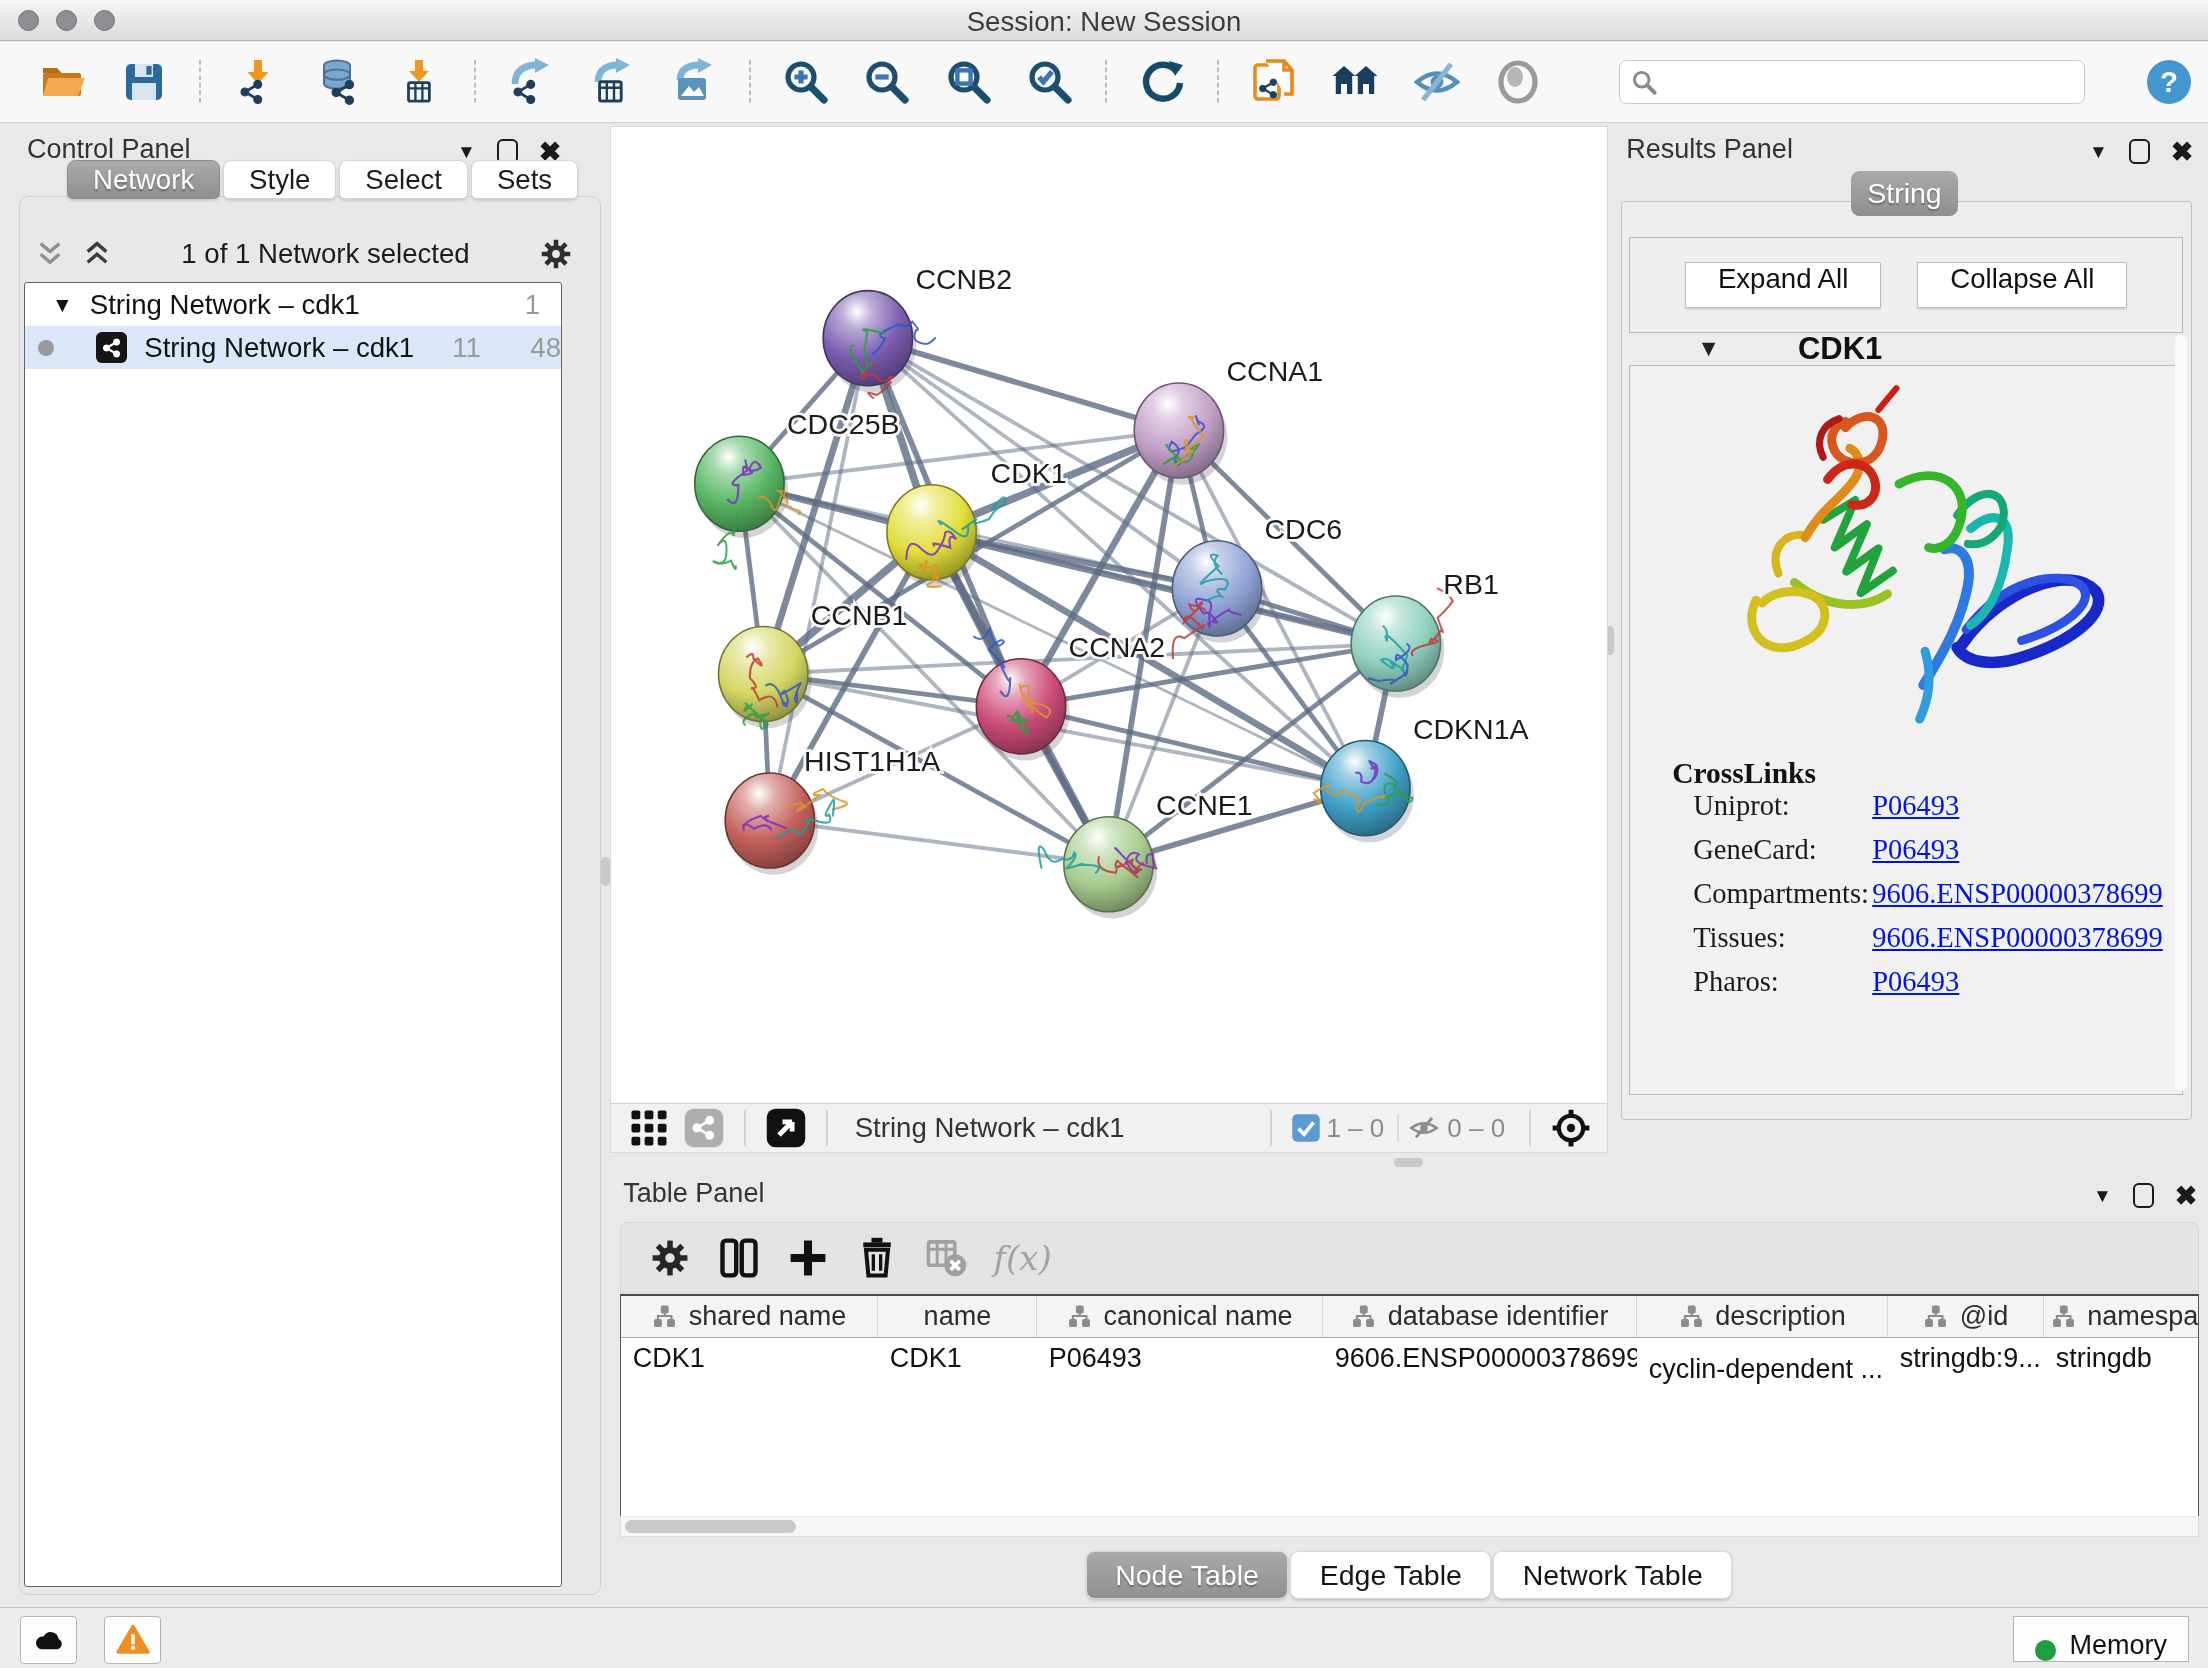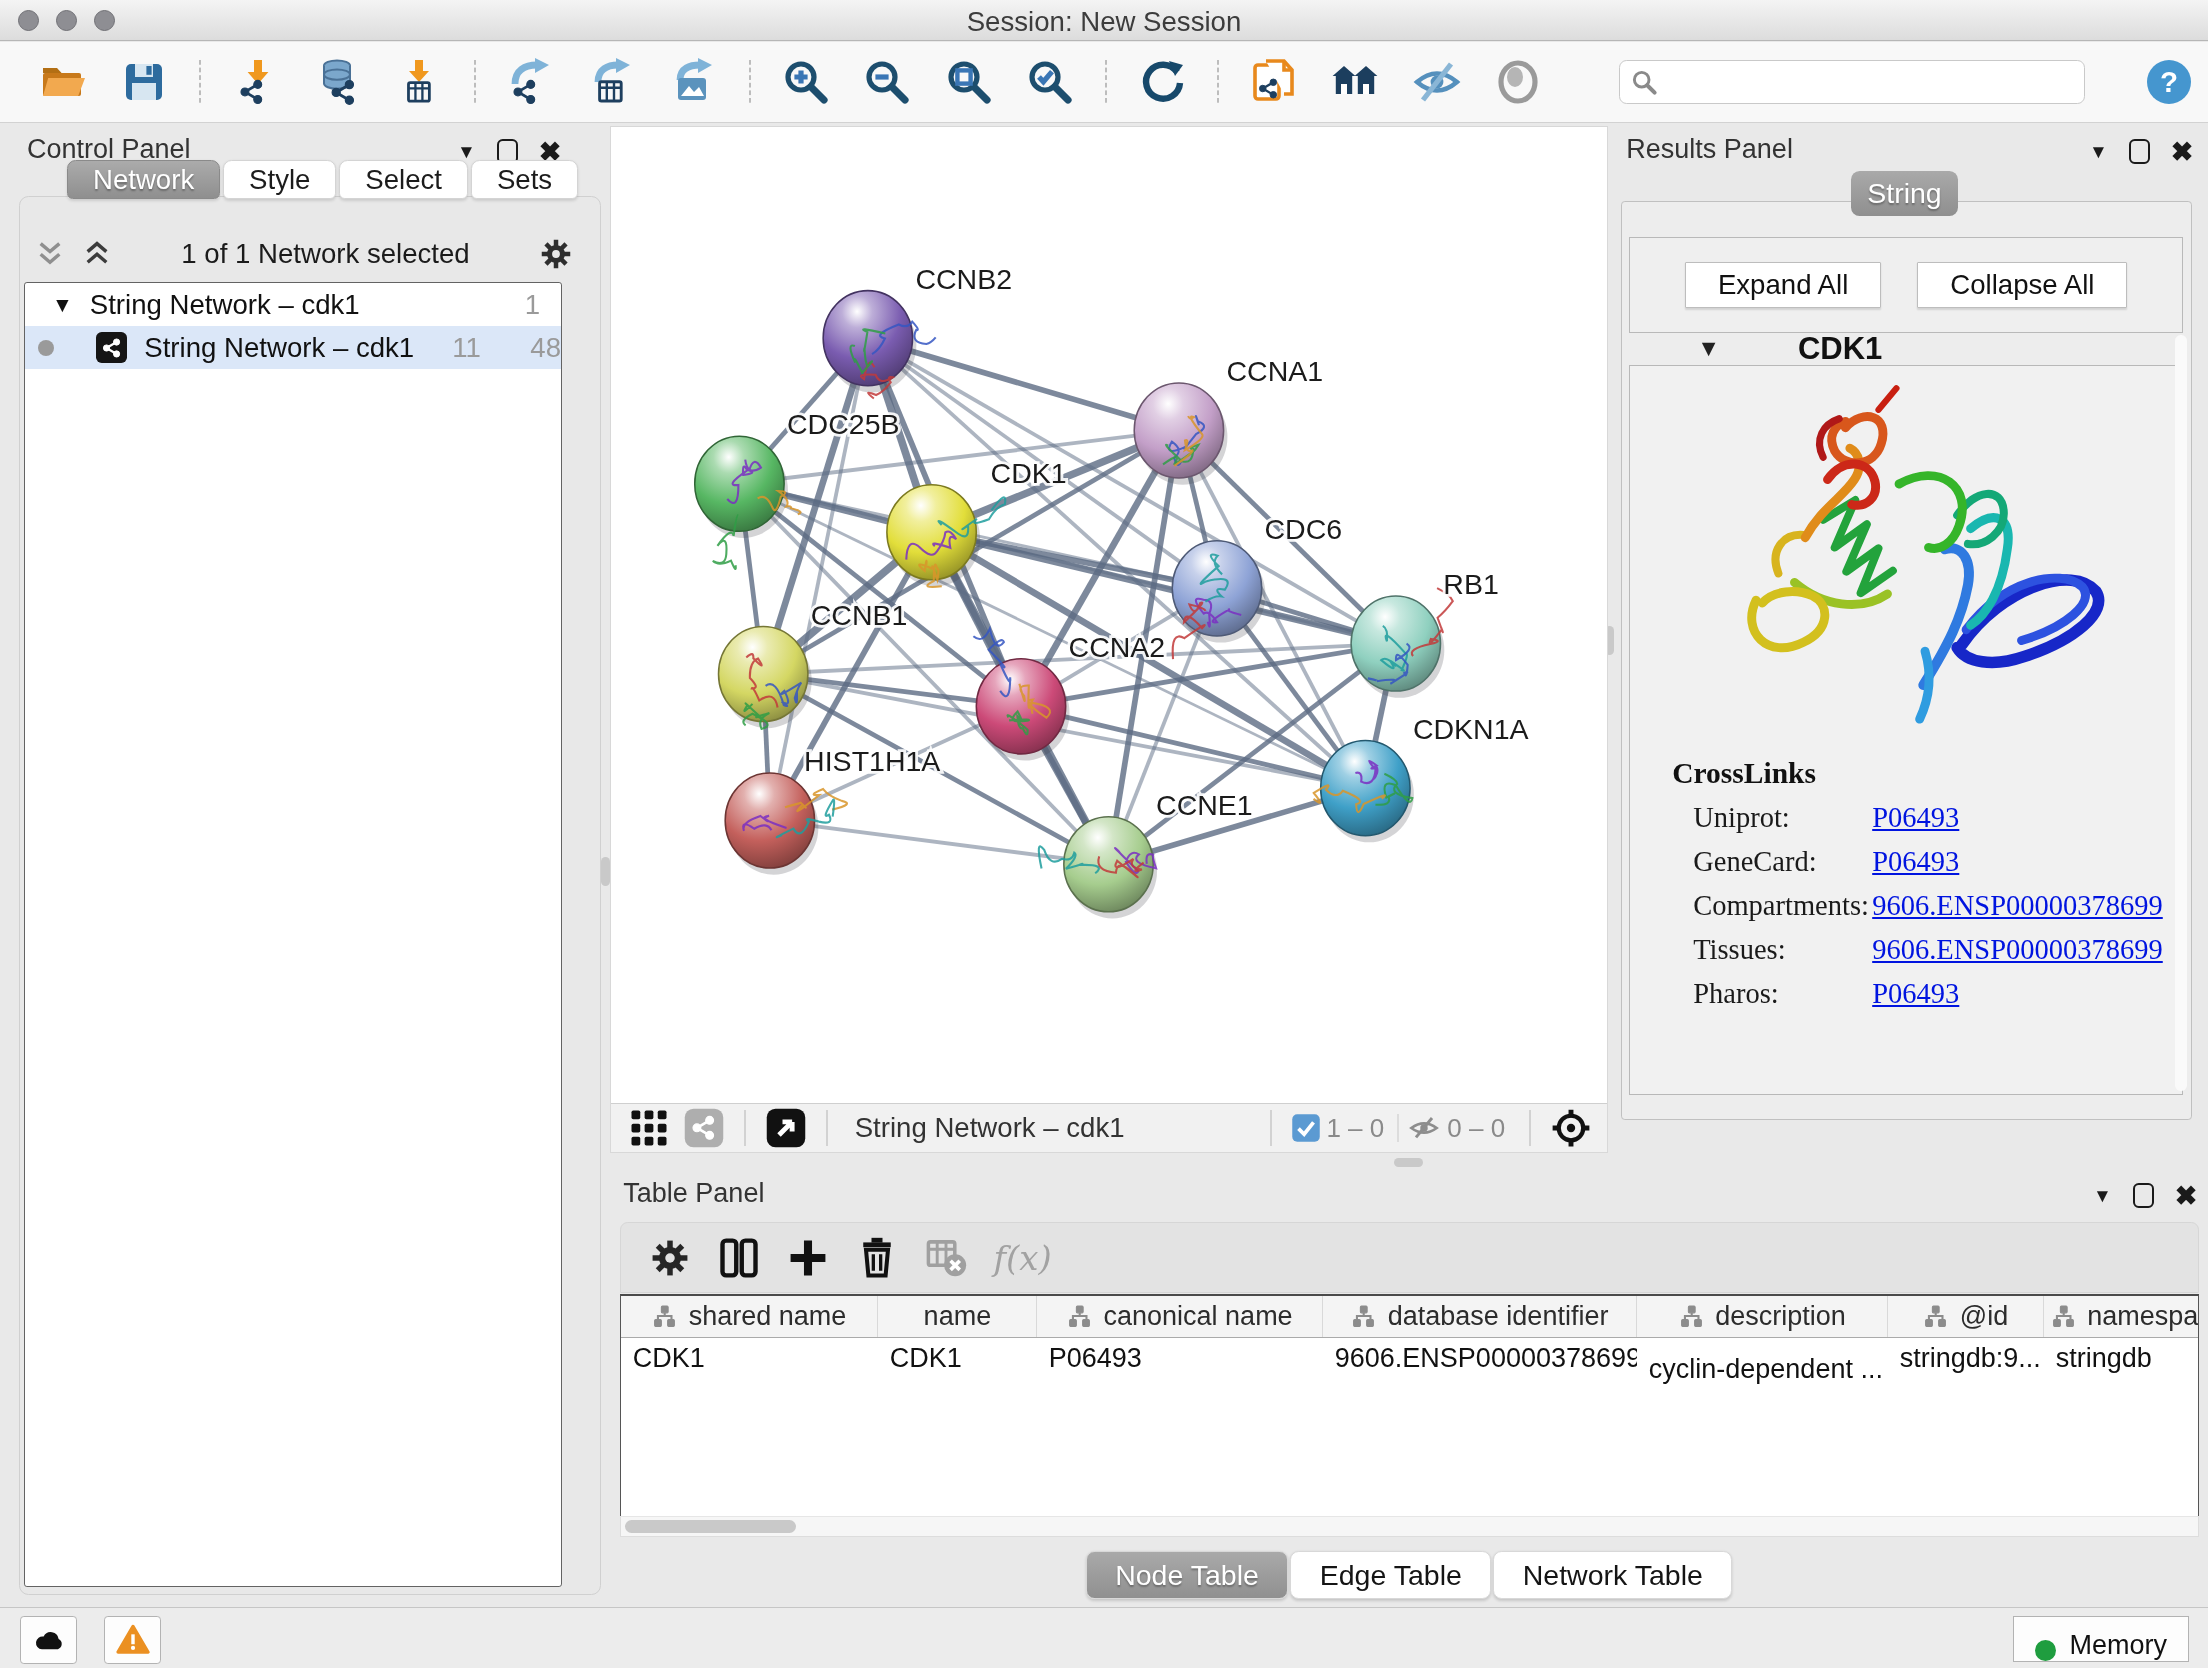--- a/index.html
+++ b/index.html
@@ -88,31 +88,31 @@
   .rp-head{position:absolute;left:13.3px;top:7.6px;}
   .rp-head-icons{position:absolute;left:476px;top:9.5px;}
   .rp-tab{position:absolute;left:238px;top:45px;width:107px;height:45px;z-index:2;
     background:linear-gradient(#a9a9a9,#8f8f8f);border-radius:8.6px;color:#fff;font-size:28.5px;
     display:flex;align-items:center;justify-content:center;text-shadow:0 1.9px 1.9px rgba(0,0,0,.3);}
   .rp-outer{position:absolute;left:7.6px;top:75px;width:571px;height:919px;background:#ededed;
     border:1px solid #c0c0c0;border-radius:3.8px;}
   .rp-btnbox{position:absolute;left:7.6px;top:35px;width:554px;height:96px;background:#efefef;
     border:1px solid #b9b9b9;display:flex;align-items:center;justify-content:center;gap:36px;}
   .rp-btn{height:46px;padding:0 32px;background:#fff;border:1px solid #bdbdbd;border-radius:1px;
-    font-size:27.6px;color:#111;display:flex;align-items:center;box-shadow:0 1.9px 1.9px rgba(0,0,0,.12);}
+    font-size:27.6px;color:#111;display:flex;box-shadow:0 1.9px 1.9px rgba(0,0,0,.12);}
   .rp-gene-row{position:absolute;left:7.6px;top:131px;width:554px;height:31px;display:flex;align-items:center;}
   .rp-gene-tri{margin-left:68px;font-size:23px;}
   .rp-gene{margin-left:78px;font-size:31px;font-weight:bold;color:#111;}
   .rp-entry{position:absolute;left:7.6px;top:163px;width:554px;height:730px;background:#f1f1f1;
     border:1px solid #b8b8b8;}
   .rp-desc{margin:11.4px 0 0 27px;font-size:28.5px;color:#1d1d1d;}
   .ribbon{margin:3.8px 0 0 59px;}
   .xl{margin-left:42px;margin-top:3.8px;font-family:"Liberation Serif",serif;}
   .xl-h{font-size:29.5px;font-weight:bold;color:#111;}
-  .xl-row{display:flex;height:44px;align-items:flex-end;}
+  .xl-row{display:flex;height:44px;align-items:flex-start;}
   .xl-label{width:179px;margin-left:21px;font-size:28.5px;color:#1a1a1a;}
   .xl-val{font-size:28.5px;color:#0014e0;text-decoration:underline;}
   .rp-scroll{position:absolute;right:3.8px;top:133px;width:11.4px;height:756px;background:#fafafa;border-radius:5.7px;}
 
   
   .table-panel{position:absolute;left:609px;top:1172px;width:1600px;height:434px;}
   .tp-head{position:absolute;left:14.3px;top:5.7px;}
   .tp-head-icons{position:absolute;left:1484px;top:7.6px;}
   .tp-toolbar{position:absolute;left:11.4px;top:50px;width:1590px;height:71px;background:#e3e3e3;
     border:1px solid #d6d6d6;border-radius:7.6px 7.6px 0 0;display:flex;align-items:center;gap:25px;

